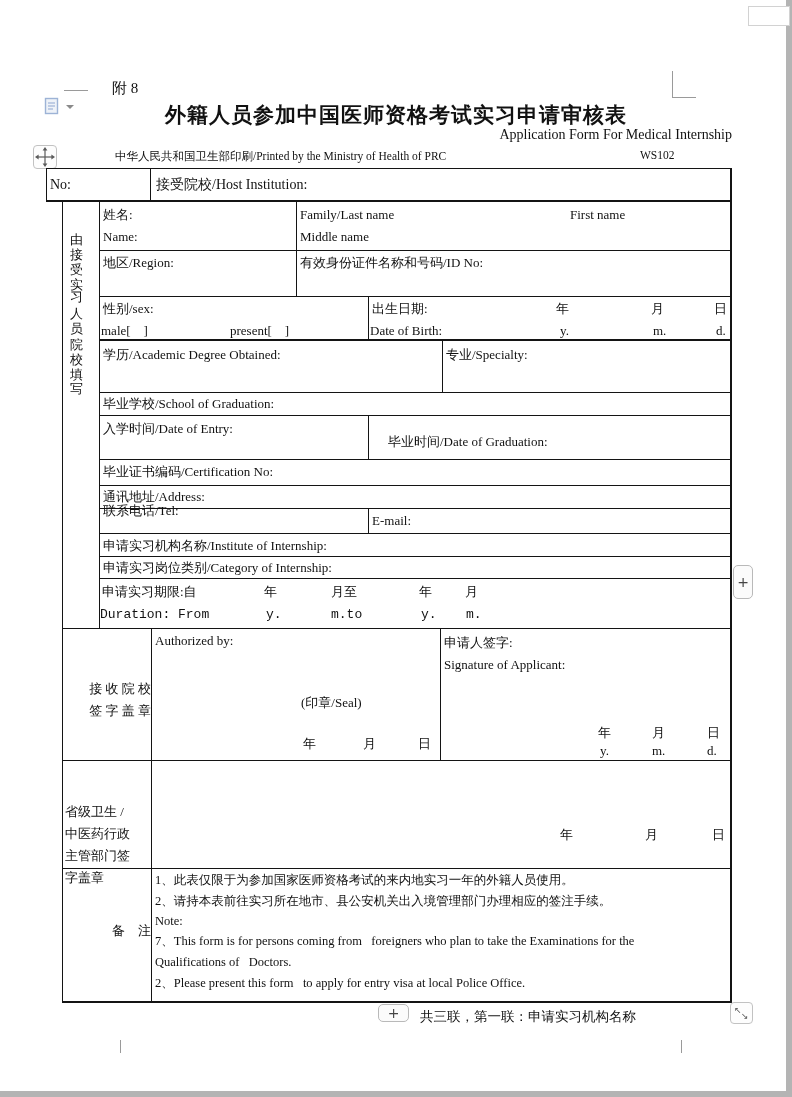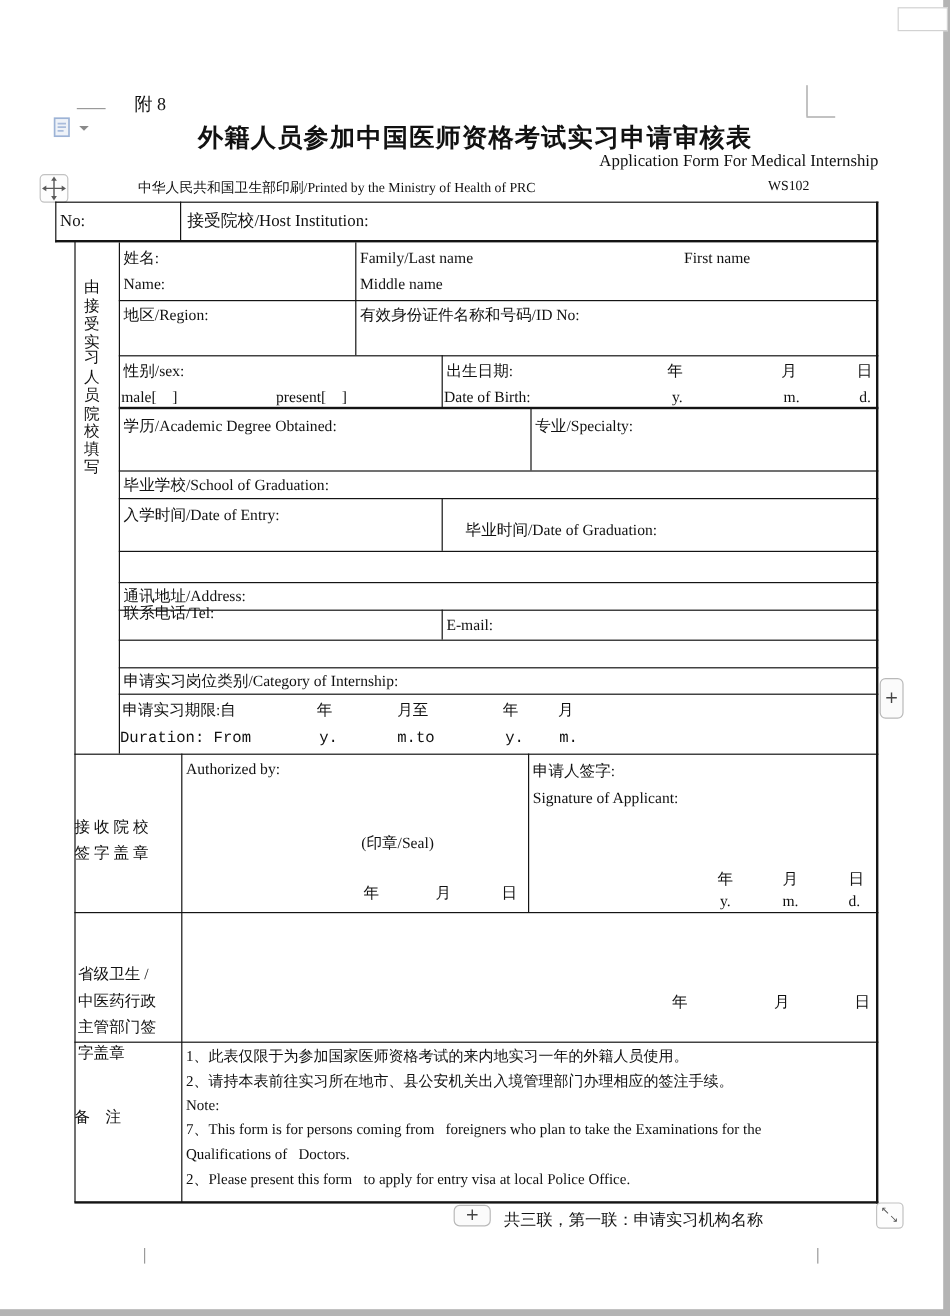--- a/index.html
+++ b/index.html
@@ -8,21 +8,21 @@
   #page { position:relative; width:792px; height:1097px; background:#fff; }
 
   .hl,.vl { position:absolute; background:#141414; }
   .mark { position:absolute; background:#9a9a9a; }
 
   .t { position:absolute; font-size:13px; line-height:21px; white-space:pre; color:#111; }
   .t14 { font-size:14px; }
   .t12 { font-size:12.5px; }
   .mono { font-family:"Liberation Mono","DejaVu Sans Mono",monospace; font-size:13px; }
   .pre { white-space:pre-line; }
-  .ctr { text-align:left; }
+  .ctr { text-align:right; }
 
   .title-cn { position:absolute; left:60px; right:60px; top:101px; text-align:center;
               font-weight:bold; font-size:21px; letter-spacing:1px; }
   .title-en { position:absolute; left:60px; right:60px; top:127px; text-align:right;
               font-size:14px; }
   .printline { position:absolute; font-size:11.5px; }
 
   .vert { writing-mode:vertical-rl; text-orientation:upright; letter-spacing:15px;
           font-size:13px; position:absolute; }
 
@@ -139,24 +139,26 @@
   <div class="t" style="left:716px; top:320px;">d.</div>
 
   <div class="t" style="left:103px; top:344px;">学历/Academic Degree Obtained:</div>
   <div class="t" style="left:446px; top:344px;">专业/Specialty:</div>
 
   <div class="t" style="left:103px; top:393px;">毕业学校/School of Graduation:</div>
 
   <div class="t" style="left:103px; top:418px;">入学时间/Date of Entry:</div>
   <div class="t" style="left:388px; top:418px;margin-top:13px;">毕业时间/Date of Graduation:</div>
 
+  <div class="t" style="left:103px; top:461px;">毕业证书编码/Certification No:</div>
   <div class="t" style="left:103px; top:486px;">通讯地址/Address:</div>
   <div class="t" style="left:103px; top:500px;">联系电话/Tel:</div>
   <div class="t" style="left:372px; top:510px;">E-mail:</div>
 
+  <div class="t" style="left:103px; top:535px;">申请实习机构名称/Institute of Internship:</div>
   <div class="t" style="left:103px; top:557px;">申请实习岗位类别/Category of Internship:</div>
 
   <div class="t" style="left:102px; top:581px;">申请实习期限:自</div>
   <div class="t" style="left:264px; top:581px;">年</div>
   <div class="t" style="left:331px; top:581px;">月至</div>
   <div class="t" style="left:419px; top:581px;">年</div>
   <div class="t" style="left:465px; top:581px;">月</div>
   <div class="t mono" style="left:100px; top:604px;">Duration: From</div>
   <div class="t mono" style="left:266px; top:604px;">y.</div>
   <div class="t mono" style="left:331px; top:604px;">m.to</div>

